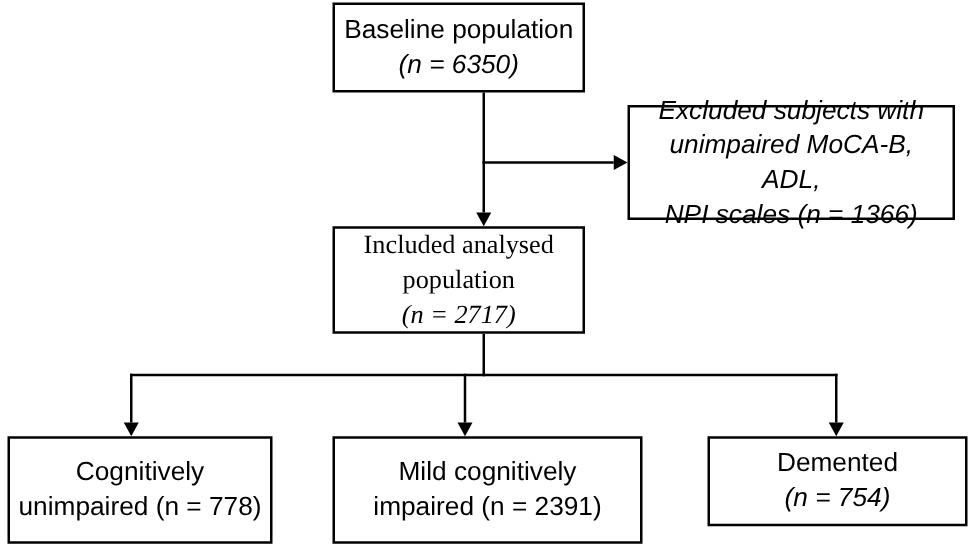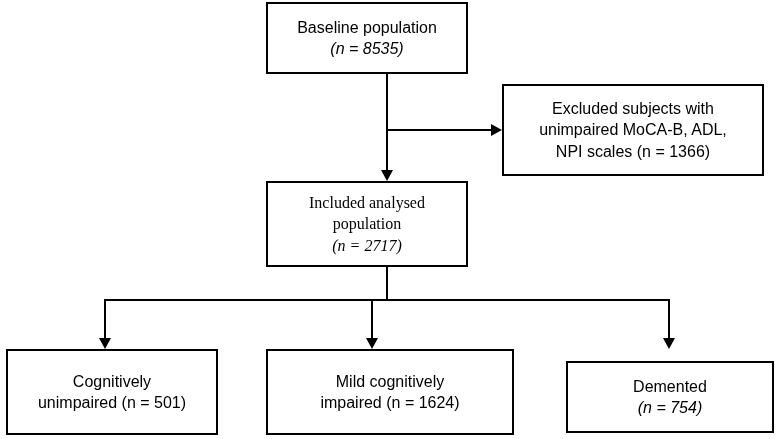--- a/index.html
+++ b/index.html
@@ -19,21 +19,21 @@
   .node {
     position: absolute;
     box-sizing: border-box;
     border: 2px solid #000000;
     background: #ffffff;
     display: flex;
     align-items: center;
     justify-content: center;
     text-align: center;
     line-height: 1.32;
-    font-size: 16px;
+    font-size: 21px;
     padding: 4px 6px;
   }
   .node .txt {
     display: block;
     width: 100%;
   }
   .line {
     position: absolute;
     background: #000000;
   }
@@ -58,55 +58,55 @@
   em { font-style: italic; }
 </style>
 </head>
 <body>
 
 <div id="flow">
 
   <div class="node" style="left:266px; top:2px; width:202px; height:72px;">
     <span class="txt">
       <span>Baseline population</span><br>
-      <em>(n = 8535)</em>
+      <em>(n = 6350)</em>
     </span>
   </div>
 
-  <div class="node" style="left:502px; top:84px; width:262px; height:92px;">
+  <div class="node" style="left:502px; top:84px; width:262px; height:92px;font-style:italic;">
     <span class="txt">
       <span>Excluded subjects with</span><br>
       <span>unimpaired MoCA-B,  ADL,</span><br>
       <span>NPI scales (n = 1366)</span>
     </span>
   </div>
 
   <div class="node" style="left:266px; top:181px; width:202px; height:86px;font-family:Liberation Serif, serif;">
     <span class="txt">
       <span>Included analysed</span><br>
       <span>population</span><br>
       <em>(n = 2717)</em>
     </span>
   </div>
 
   <div class="node" style="left:6px; top:349px; width:212px; height:86px;">
     <span class="txt">
       <span>Cognitively</span><br>
-      <span>unimpaired (n = 501)</span>
+      <span>unimpaired (n = 778)</span>
     </span>
   </div>
 
   <div class="node" style="left:266px; top:349px; width:248px; height:86px;">
     <span class="txt">
       <span>Mild cognitively</span><br>
-      <span>impaired (n = 1624)</span>
+      <span>impaired (n = 2391)</span>
     </span>
   </div>
 
-  <div class="node" style="left:566px; top:361px; width:208px; height:72px;align-items:center;">
+  <div class="node" style="left:566px; top:349px; width:208px; height:72px;align-items:center;">
     <span class="txt">
       <span>Demented</span><br>
       <em>(n = 754)</em>
     </span>
   </div>
 
   <div class="line v-line" style="left:386px; top:74px; height:96px;"></div>
   <div class="arrow-down" style="left:381px; top:170px;"></div>
 
   <div class="line h-line" style="left:386px; top:129px; width:105px;"></div>

